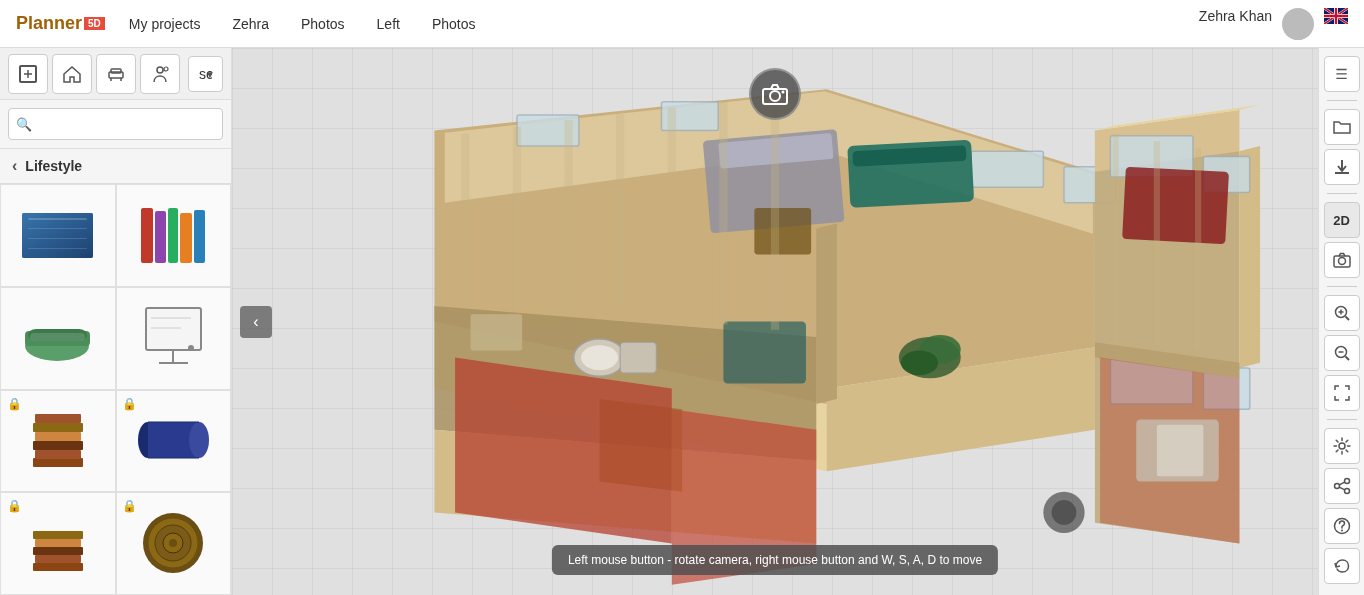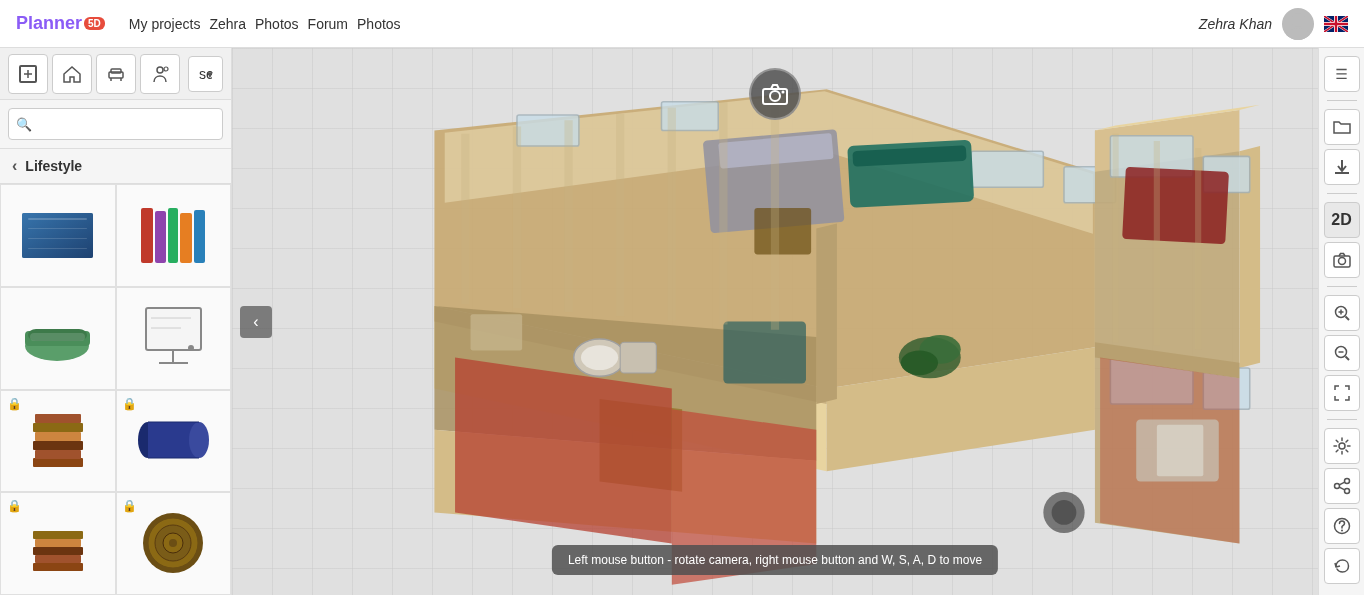--- a/index.html
+++ b/index.html
@@ -17,47 +17,45 @@
       z-index: 10;
     }
     .logo {
       display: flex;
       align-items: center;
       margin-right: 24px;
     }
     .logo-text {
       font-size: 18px;
       font-weight: bold;
-      color: #8b5cf6;
+      color: #a16207;
     }
     .logo-badge {
       background: #e74c3c;
       color: #fff;
       font-size: 10px;
       font-weight: bold;
       padding: 1px 4px;
-      border-radius: 6px;
+      border-radius: 0;
       margin-left: 2px;
     }
     .nav-links {
       display: flex;
-      gap: 9px;
+      gap: 32px;
       flex: 1;
     }
     .nav-link {
       font-size: 14px;
       color: #333;
       cursor: pointer;
       text-decoration: none;
     }
     .user-area {
       display: flex;
-      align-items: center;
       gap: 10px;
-      font-style: italic;
     }
     .user-name { font-size: 14px; color: #333; }
     .user-avatar {
       width: 32px; height: 32px;
       border-radius: 50%;
       background: #bbb;
       display: flex; align-items: center; justify-content: center;
       overflow: hidden;
     }
     .flag-icon {
@@ -261,21 +259,21 @@
       background: #fff;
       border: 1px solid #ccc;
       border-radius: 4px;
       display: flex; align-items: center; justify-content: center;
       cursor: pointer;
       font-size: 14px;
       color: #555;
     }
     .right-btn.active { background: #e8e8e8; }
     .right-btn-label {
-      font-size: 16px;
+      font-size: 13px;
       font-weight: bold;
       color: #333;
     }
     .divider-h {
       width: 30px;
       height: 1px;
       background: #ccc;
       margin: 4px 0;
     }
 
@@ -306,21 +304,21 @@
 
 <div class="top-nav">
   <div class="logo">
     <span class="logo-text">Planner</span>
     <span class="logo-badge">5D</span>
   </div>
   <nav class="nav-links">
     <a class="nav-link">My projects</a>
     <a class="nav-link">Zehra</a>
     <a class="nav-link">Photos</a>
-    <a class="nav-link">Forum</a>
+    <a class="nav-link">Left</a>
     <a class="nav-link">Photos</a>
   </nav>
   <div class="user-area">
     <span class="user-name">Zehra Khan</span>
     <div class="user-avatar">
       <svg width="32" height="32" viewBox="0 0 32 32">
         <circle cx="16" cy="12" r="7" fill="#bbb"></circle>
         <ellipse cx="16" cy="28" rx="12" ry="8" fill="#bbb"></ellipse>
       </svg>
     </div>

